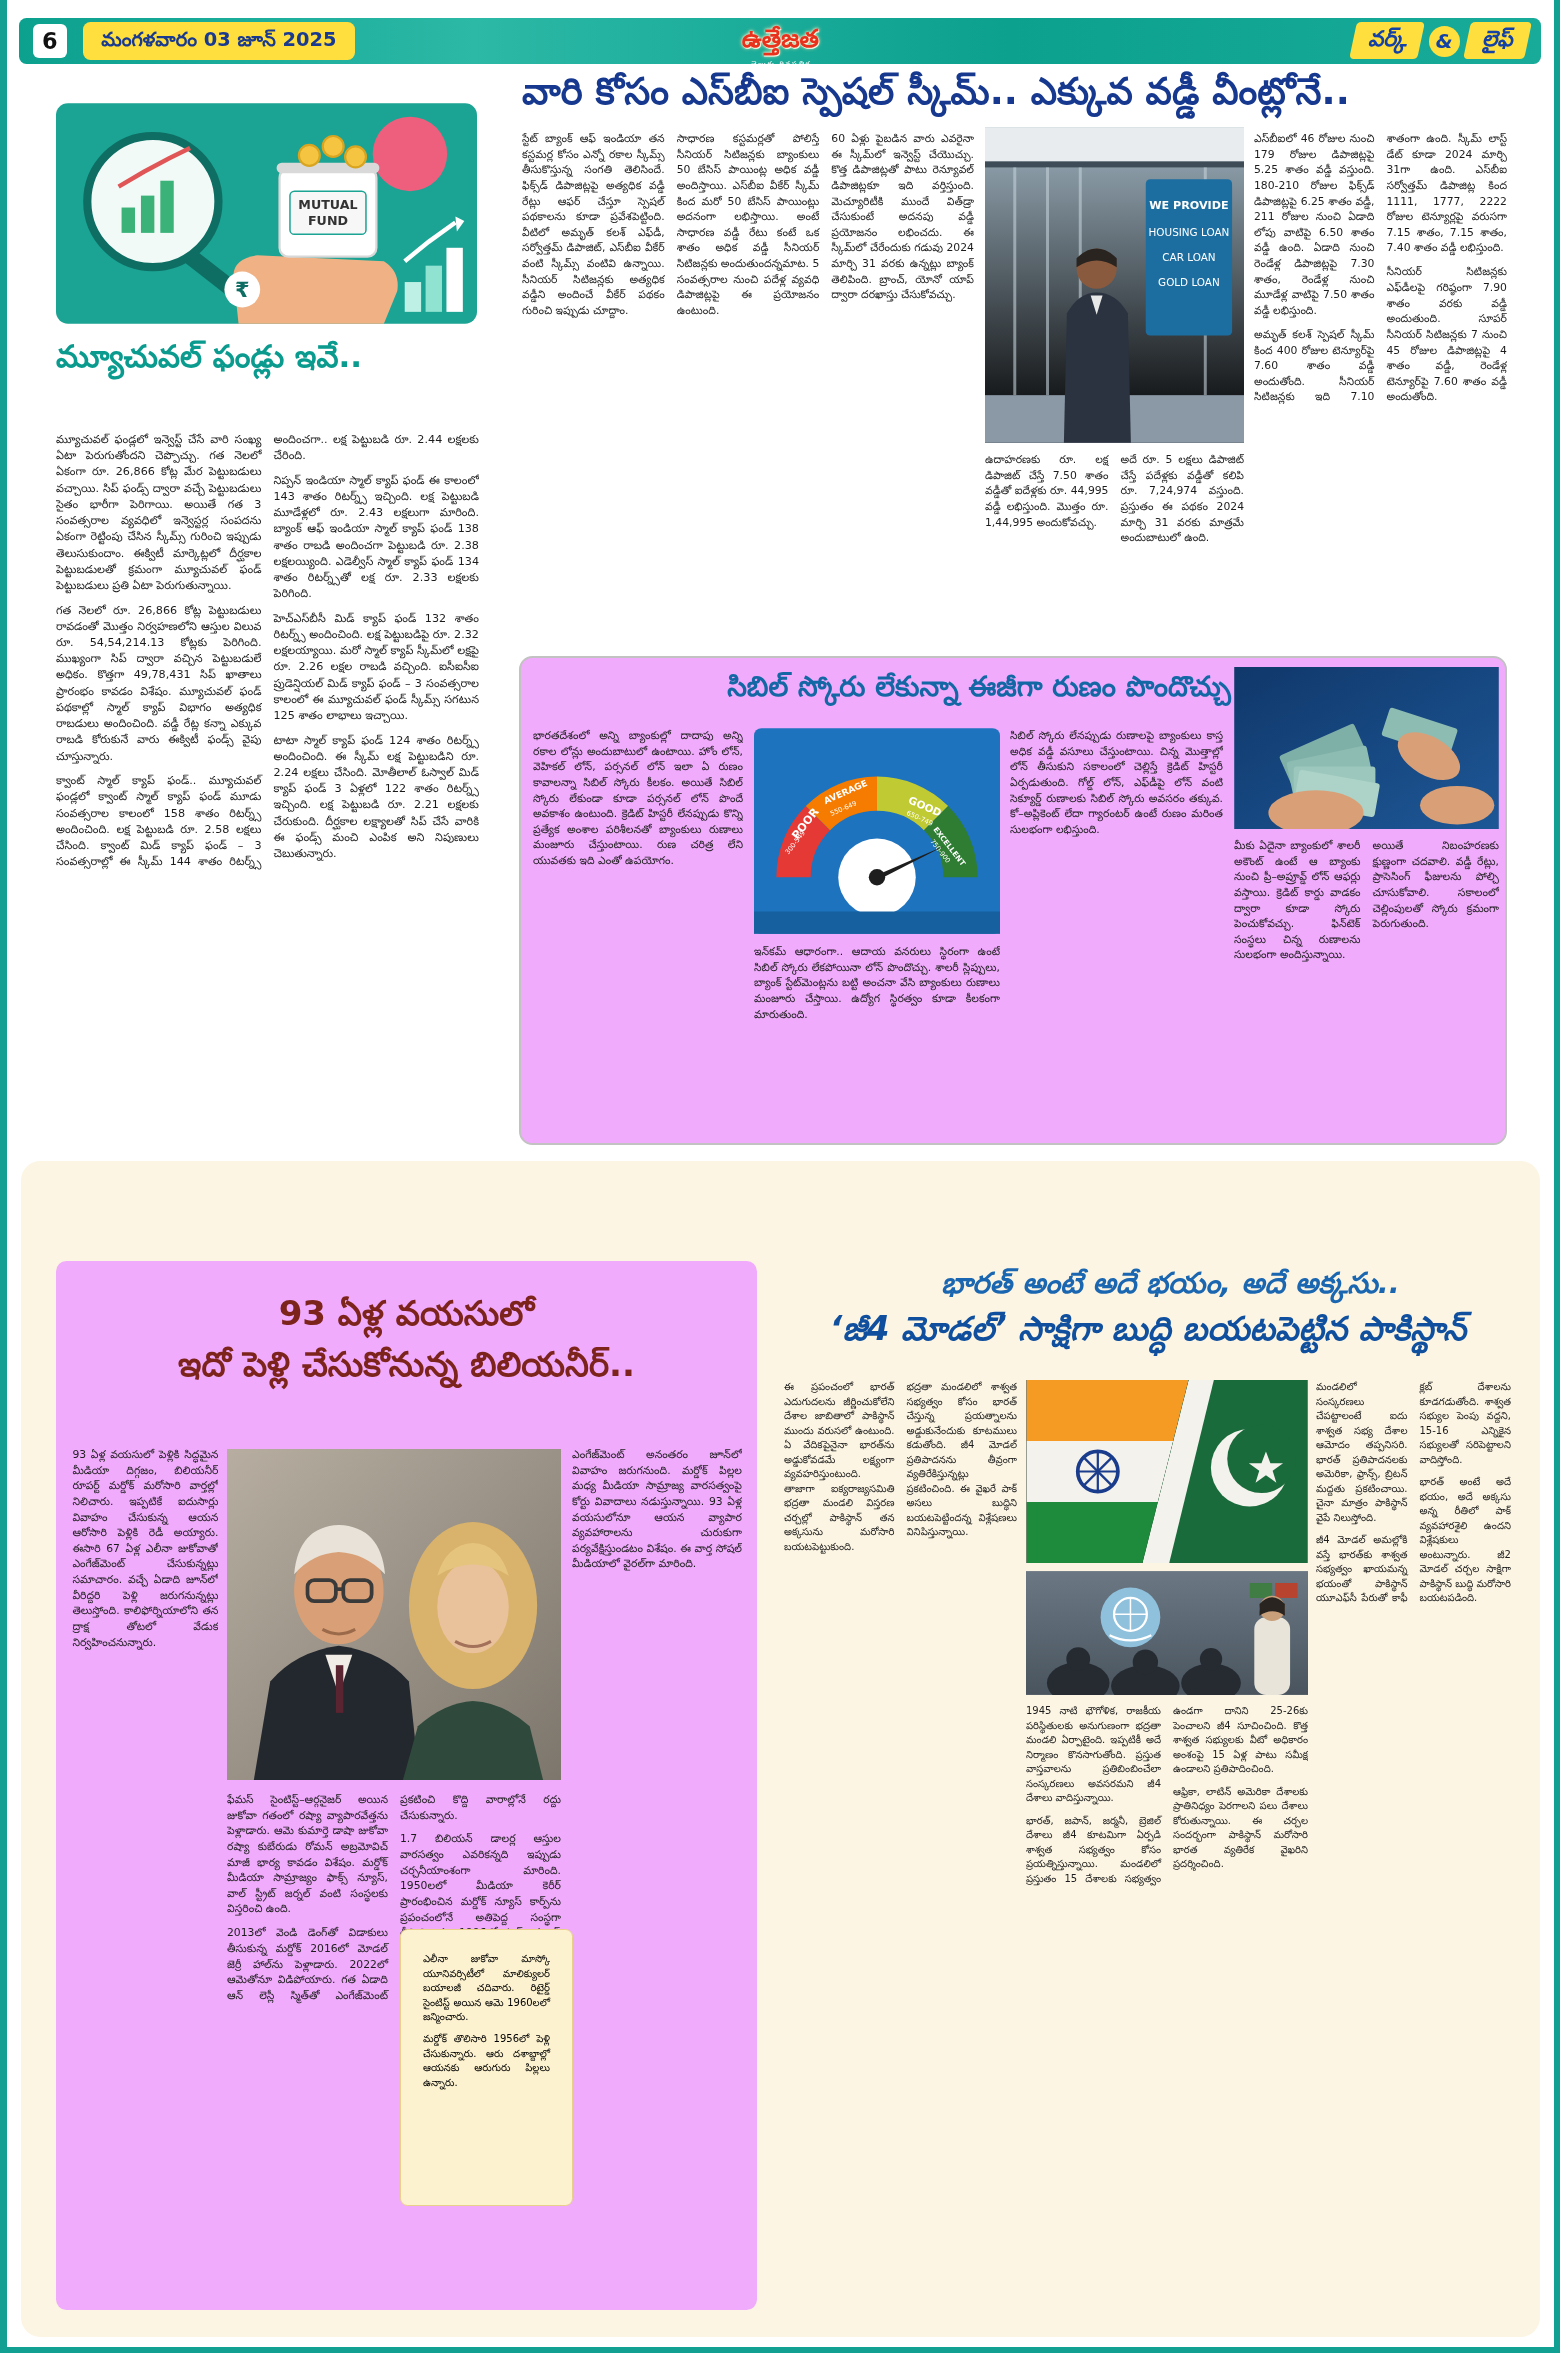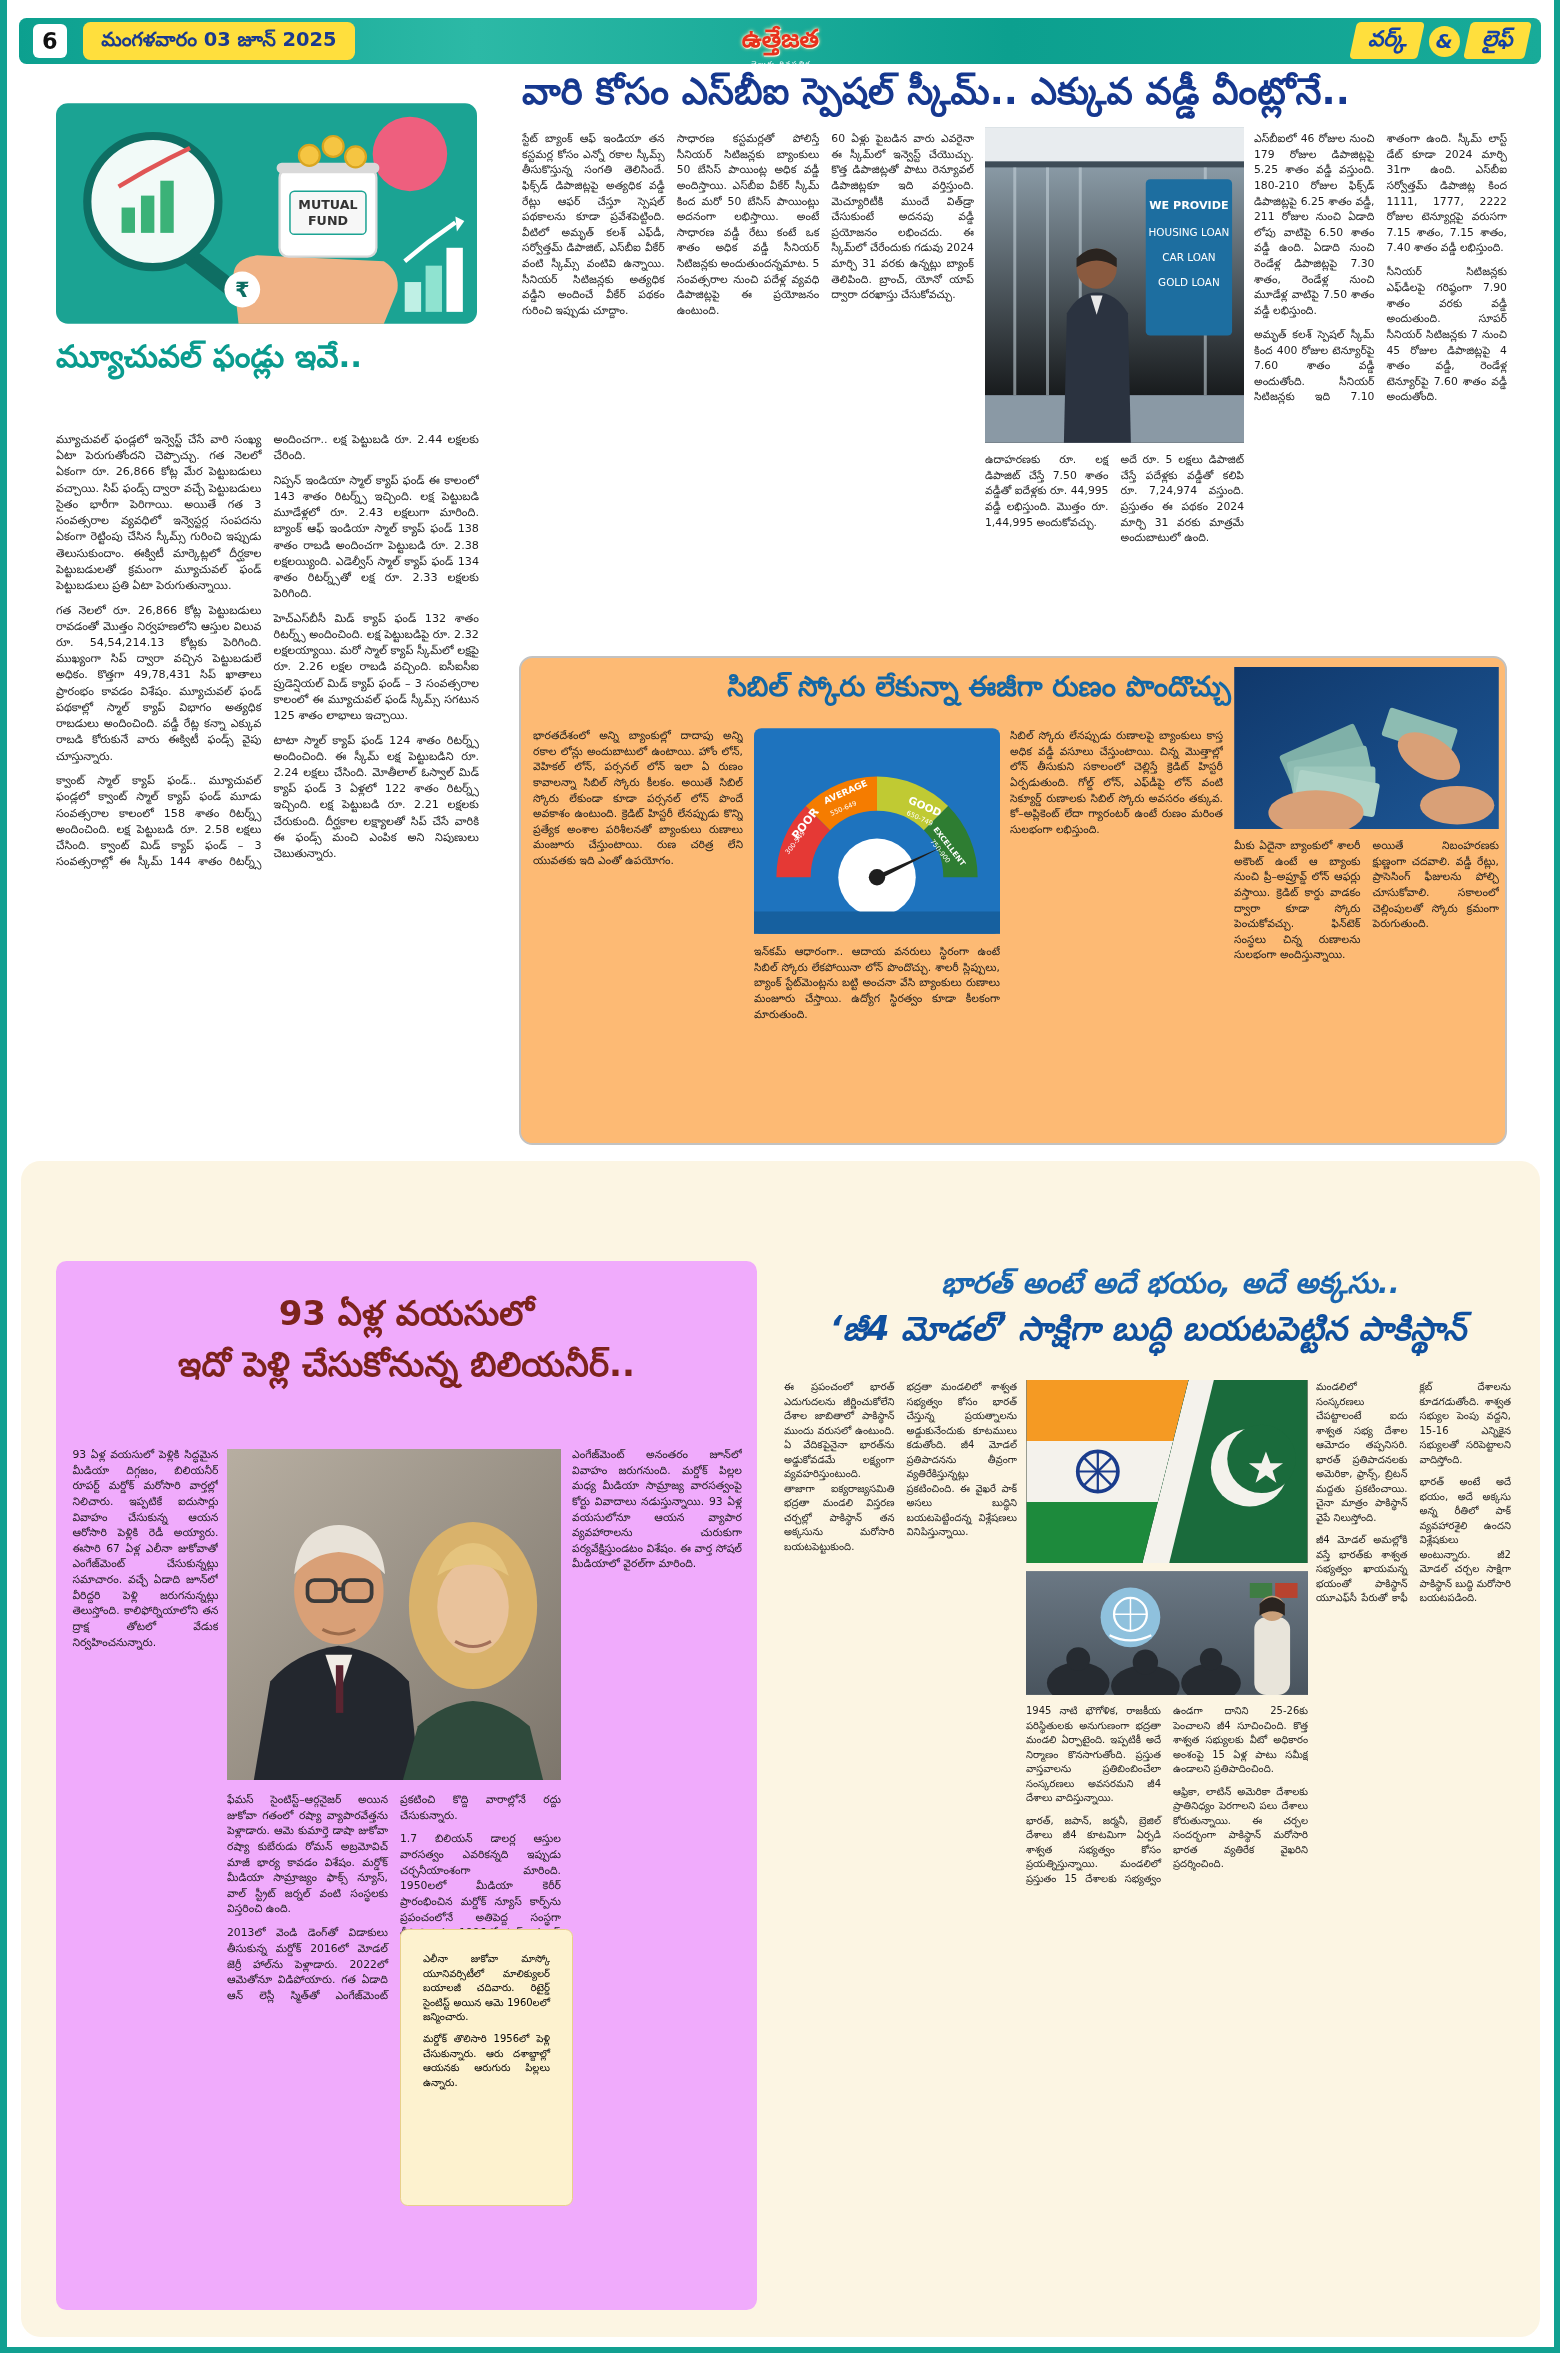--- a/index.html
+++ b/index.html
@@ -47,21 +47,21 @@
   
   .sbi-headline { position:absolute; left:522px; top:70px; width:985px; font-size:37px;
                   font-weight:800; color:#16388f; white-space:nowrap; }
   .sbi-left  { left:522px;  top:131px; width:452px; height:516px; }
   .sbi-photo { position:absolute; left:985px; top:127px; width:259px; height:316px; }
   .sbi-mid   { left:985px; top:452px; width:259px; height:195px; }
   .sbi-right { left:1254px; top:131px; width:253px; height:516px; }
 
   
   .cibil-box { position:absolute; left:519px; top:656px; width:988px; height:489px;
-               border:2.2px solid #c2c2c2; border-radius:13.4px; background:#fdba74; }
+               border:2.2px solid #c2c2c2; border-radius:13.4px; background:#f0abfc; }
   .cibil-headline { position:absolute; left:171px; top:12px; width:574px; text-align:center;
                     font-size:28px; font-weight:800; color:#1467a5; }
   .cibil-a { left:12px;  top:70px;  width:210px; height:402px; }
   .gauge    { position:absolute; left:233px; top:70px; width:246px; height:206px; }
   .cibil-b { left:233px; top:286px; width:246px; height:185px; }
   .cibil-c { left:489px; top:70px;  width:213px; height:402px; }
   .money-photo { position:absolute; left:713px; top:9px; width:265px; height:162px; }
   .cibil-d { left:713px; top:180px; width:265px; height:292px; }
 
   

